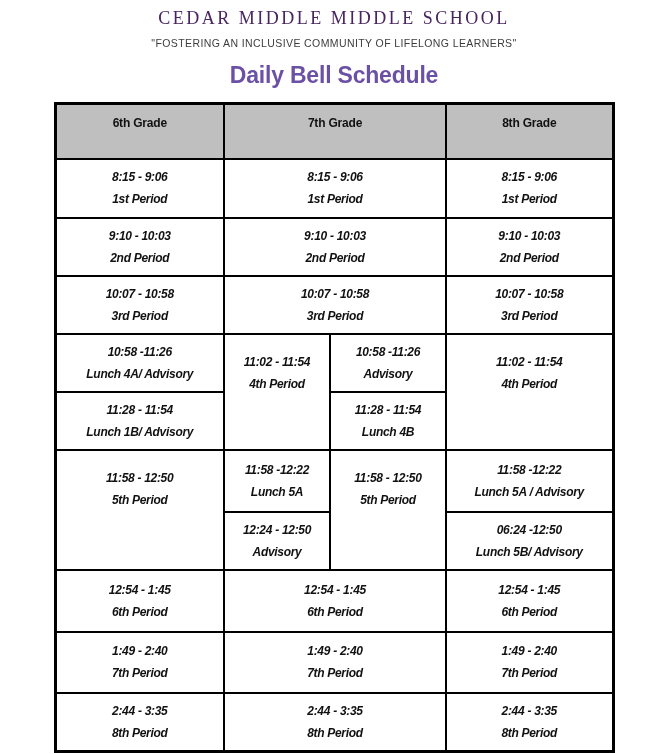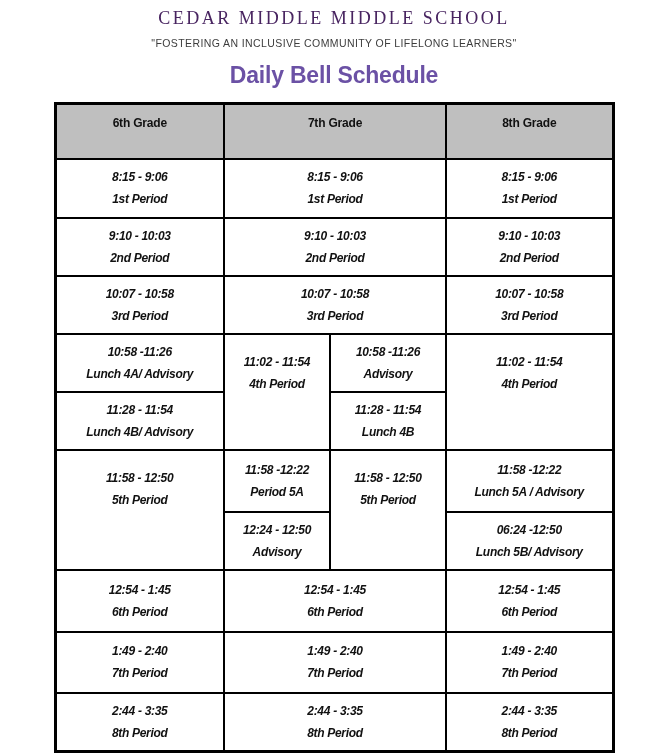--- a/index.html
+++ b/index.html
@@ -169,36 +169,36 @@
       </td>
       <td rowspan="2" class="va-top">
         <div>11:02 - 11:54</div>
         <div>4th Period</div>
       </td>
     </tr>
 
     <tr style="height:58px">
       <td>
         <div>11:28 - 11:54</div>
-        <div>Lunch 4B/ Advisory</div>
+        <div>Lunch 1B/ Advisory</div>
       </td>
       <td>
         <div>11:28 - 11:54</div>
         <div>Lunch 4B</div>
       </td>
     </tr>
 
     <tr style="height:62px">
       <td rowspan="2" class="va-top">
         <div>11:58 - 12:50</div>
         <div>5th Period</div>
       </td>
       <td>
         <div>11:58 -12:22</div>
-        <div>Period 5A</div>
+        <div>Lunch 5A</div>
       </td>
       <td rowspan="2" class="va-top">
         <div>11:58 - 12:50</div>
         <div>5th Period</div>
       </td>
       <td>
         <div>11:58 -12:22</div>
         <div>Lunch 5A / Advisory</div>
       </td>
     </tr>

